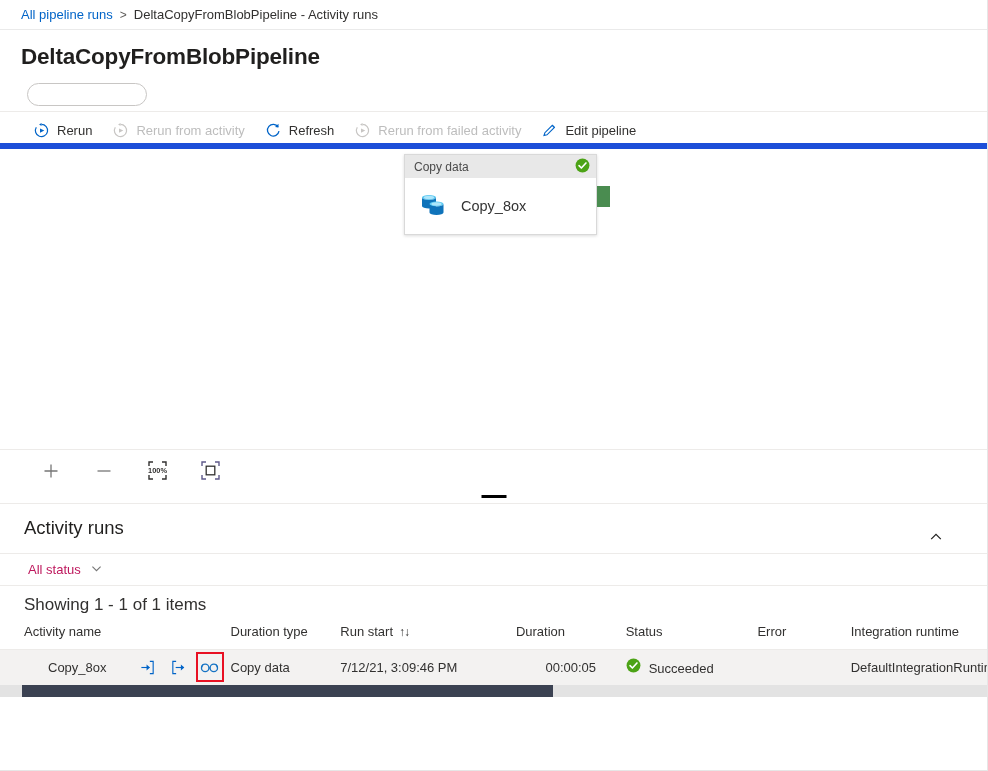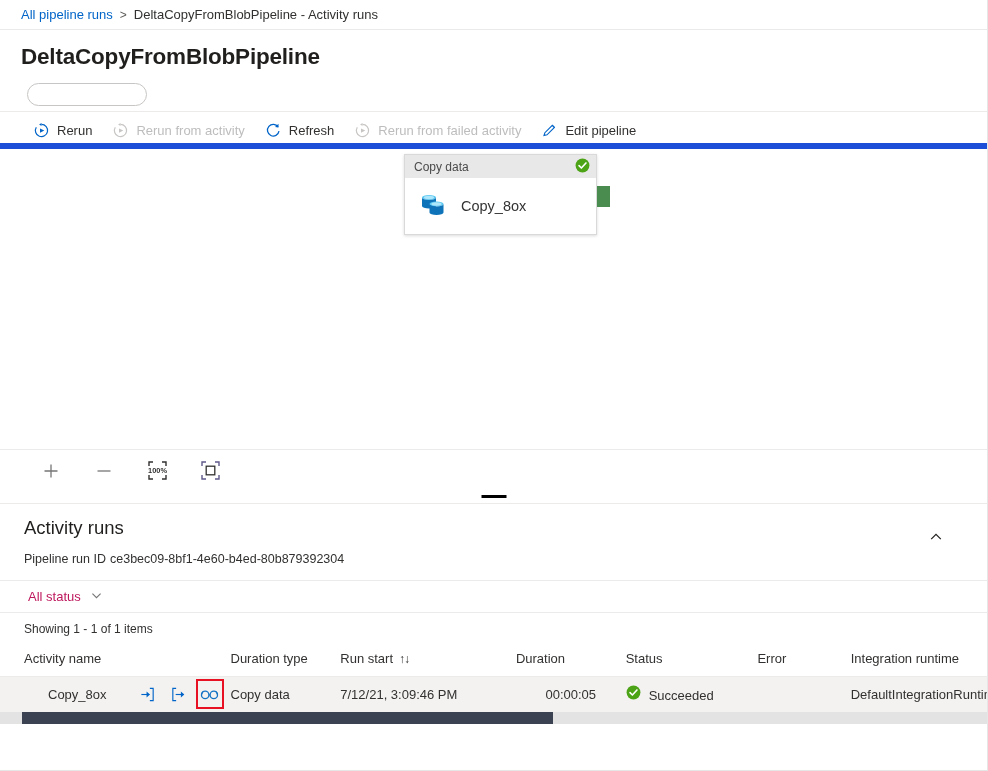--- a/index.html
+++ b/index.html
@@ -218,21 +218,21 @@
     display: flex; align-items: center; gap: 9px;
     font-size: 13px;
     color: #be185d;
     cursor: pointer;
     padding: 3px 4px;
     background: none; border: none;
     font-family: inherit;
   }
   .showing {
     padding: 9px 0 0 24px;
-    font-size: 12px;
+    font-size: 17px;
     color: #323130;
     border-top: 1px solid #edebe9;
     margin-top: 0;
     height: 30px;
   }
   table.runs {
     width: 1180px;
     border-collapse: collapse;
     table-layout: fixed;
     font-size: 13px;
@@ -433,23 +433,20 @@
       </svg>
     </button>
   </div>
 
   <div class="splitter">
     <div class="splitter-handle"></div>
   </div>
 
   <div class="ar-head">
     <h2 class="ar-title">Activity runs</h2>
-    <div class="ar-runid">
-      <span class="label">Pipeline run ID</span><span class="value">ce3bec09-8bf1-4e60-b4ed-80b879392304</span>
-    </div>
     <button class="collapse-btn">
       <svg width="16" height="16" viewBox="0 0 16 16">
         <path d="M3.2 10.2 L8 5.4 L12.8 10.2" fill="none" stroke="#201f1e" stroke-width="1.2"></path>
       </svg>
     </button>
   </div>
 
   <div class="filter-row">
     <button class="filter-pill">
       <span>All status</span>

